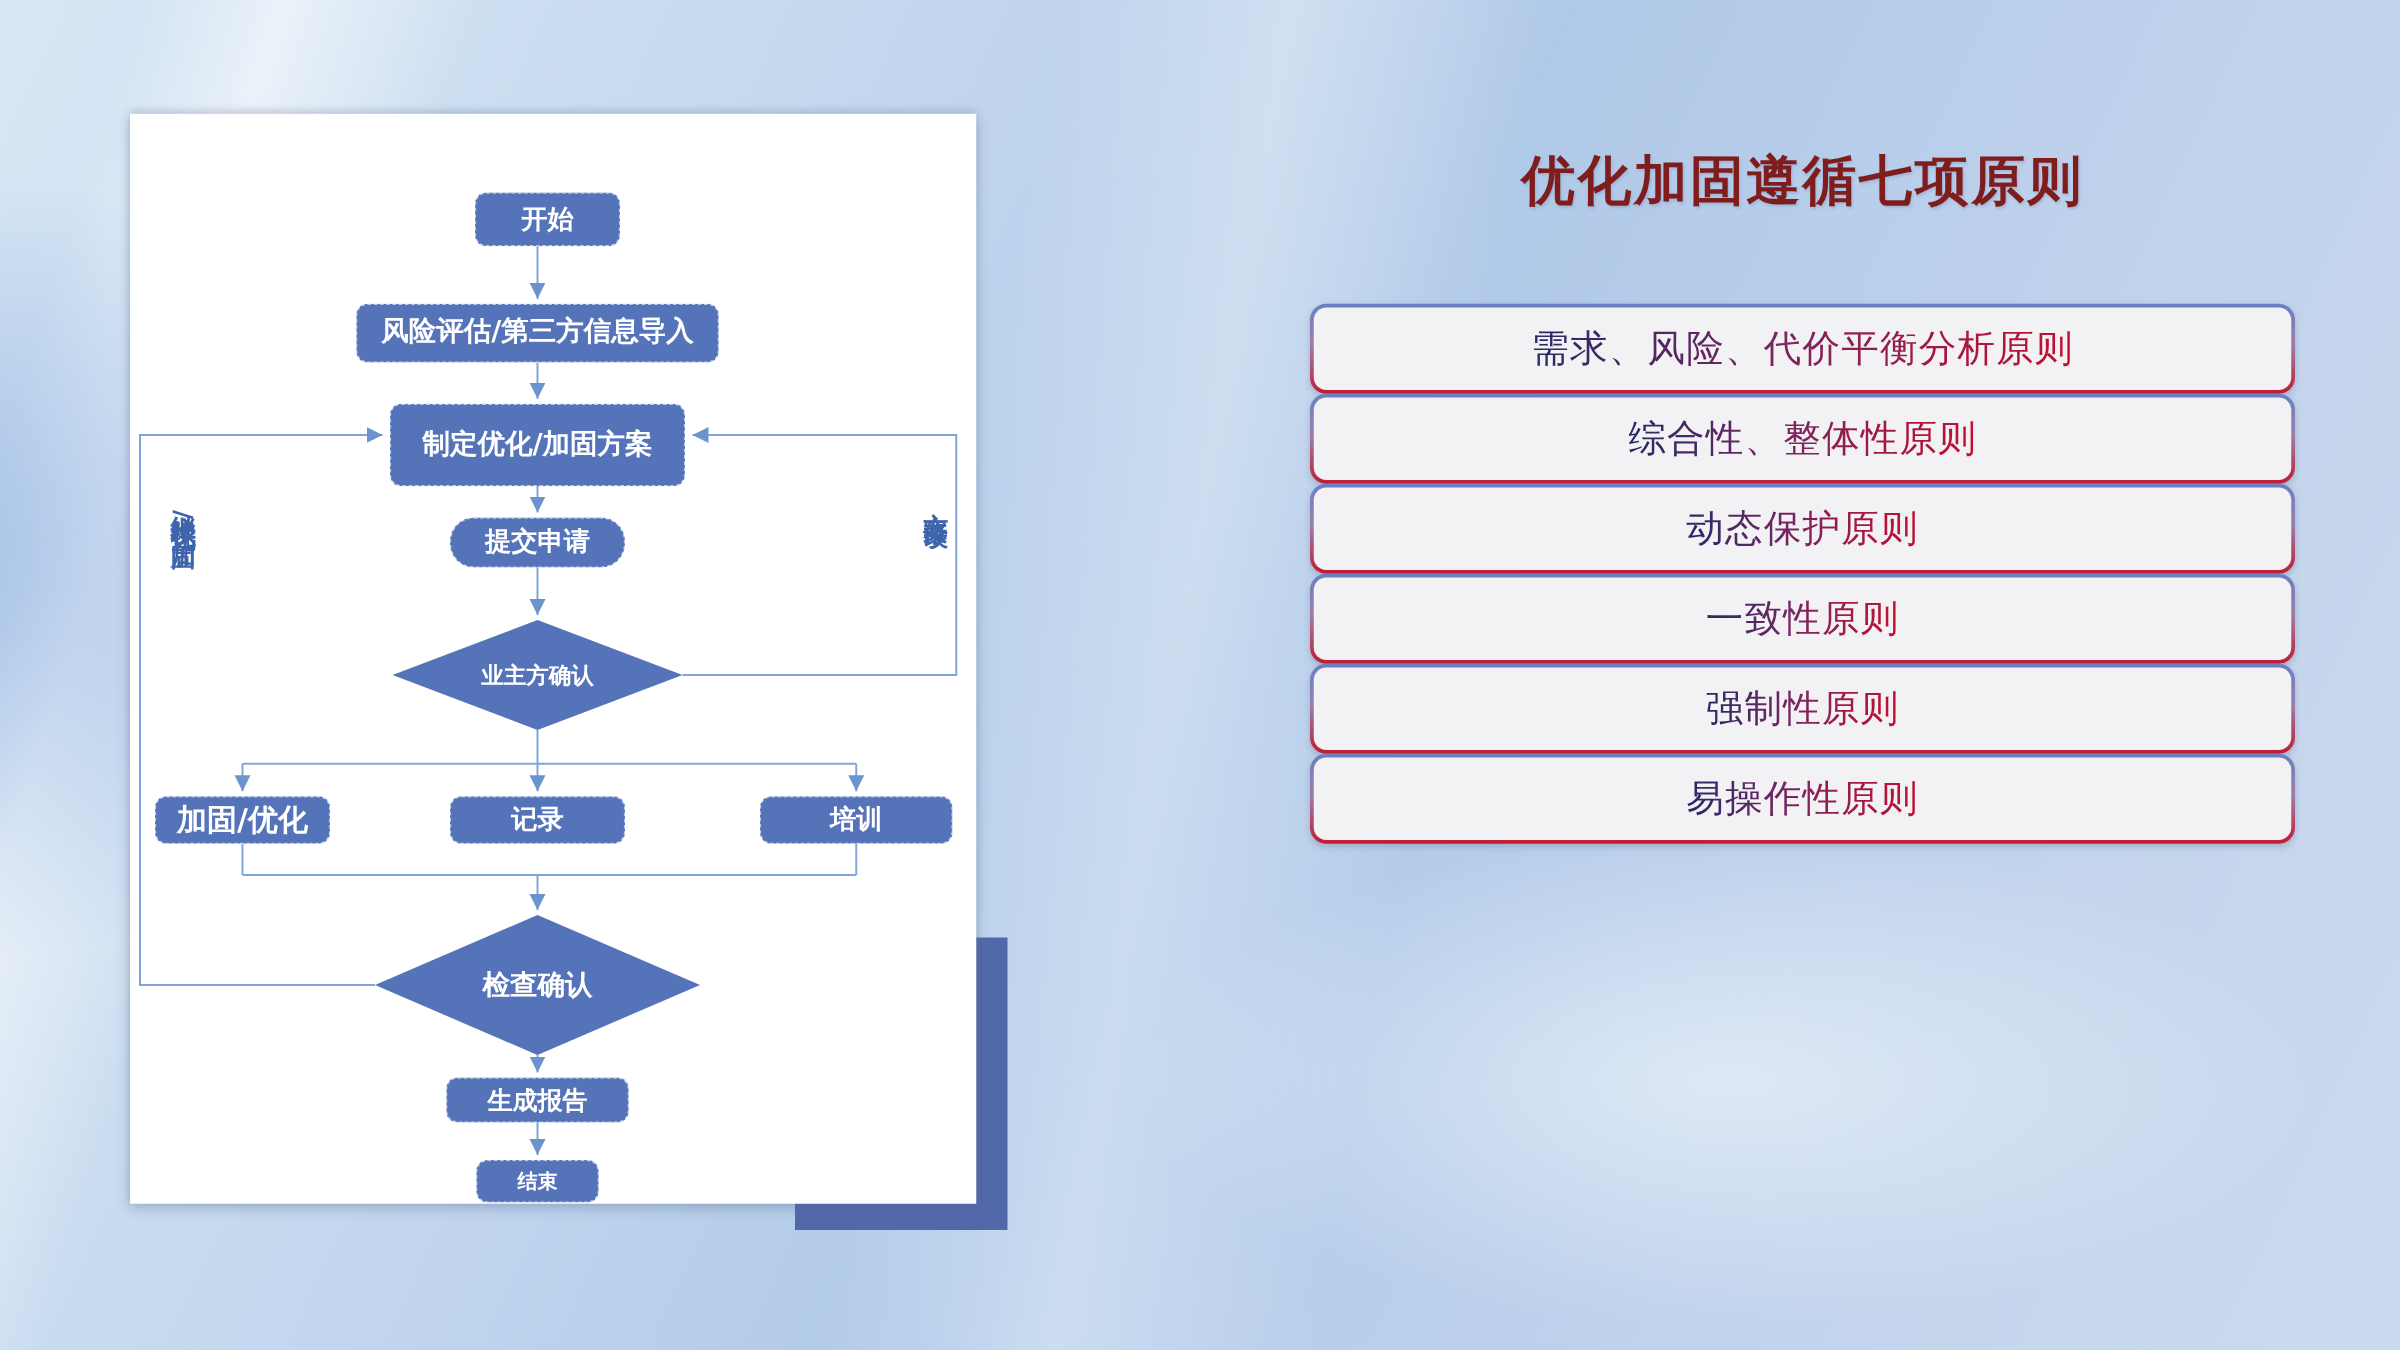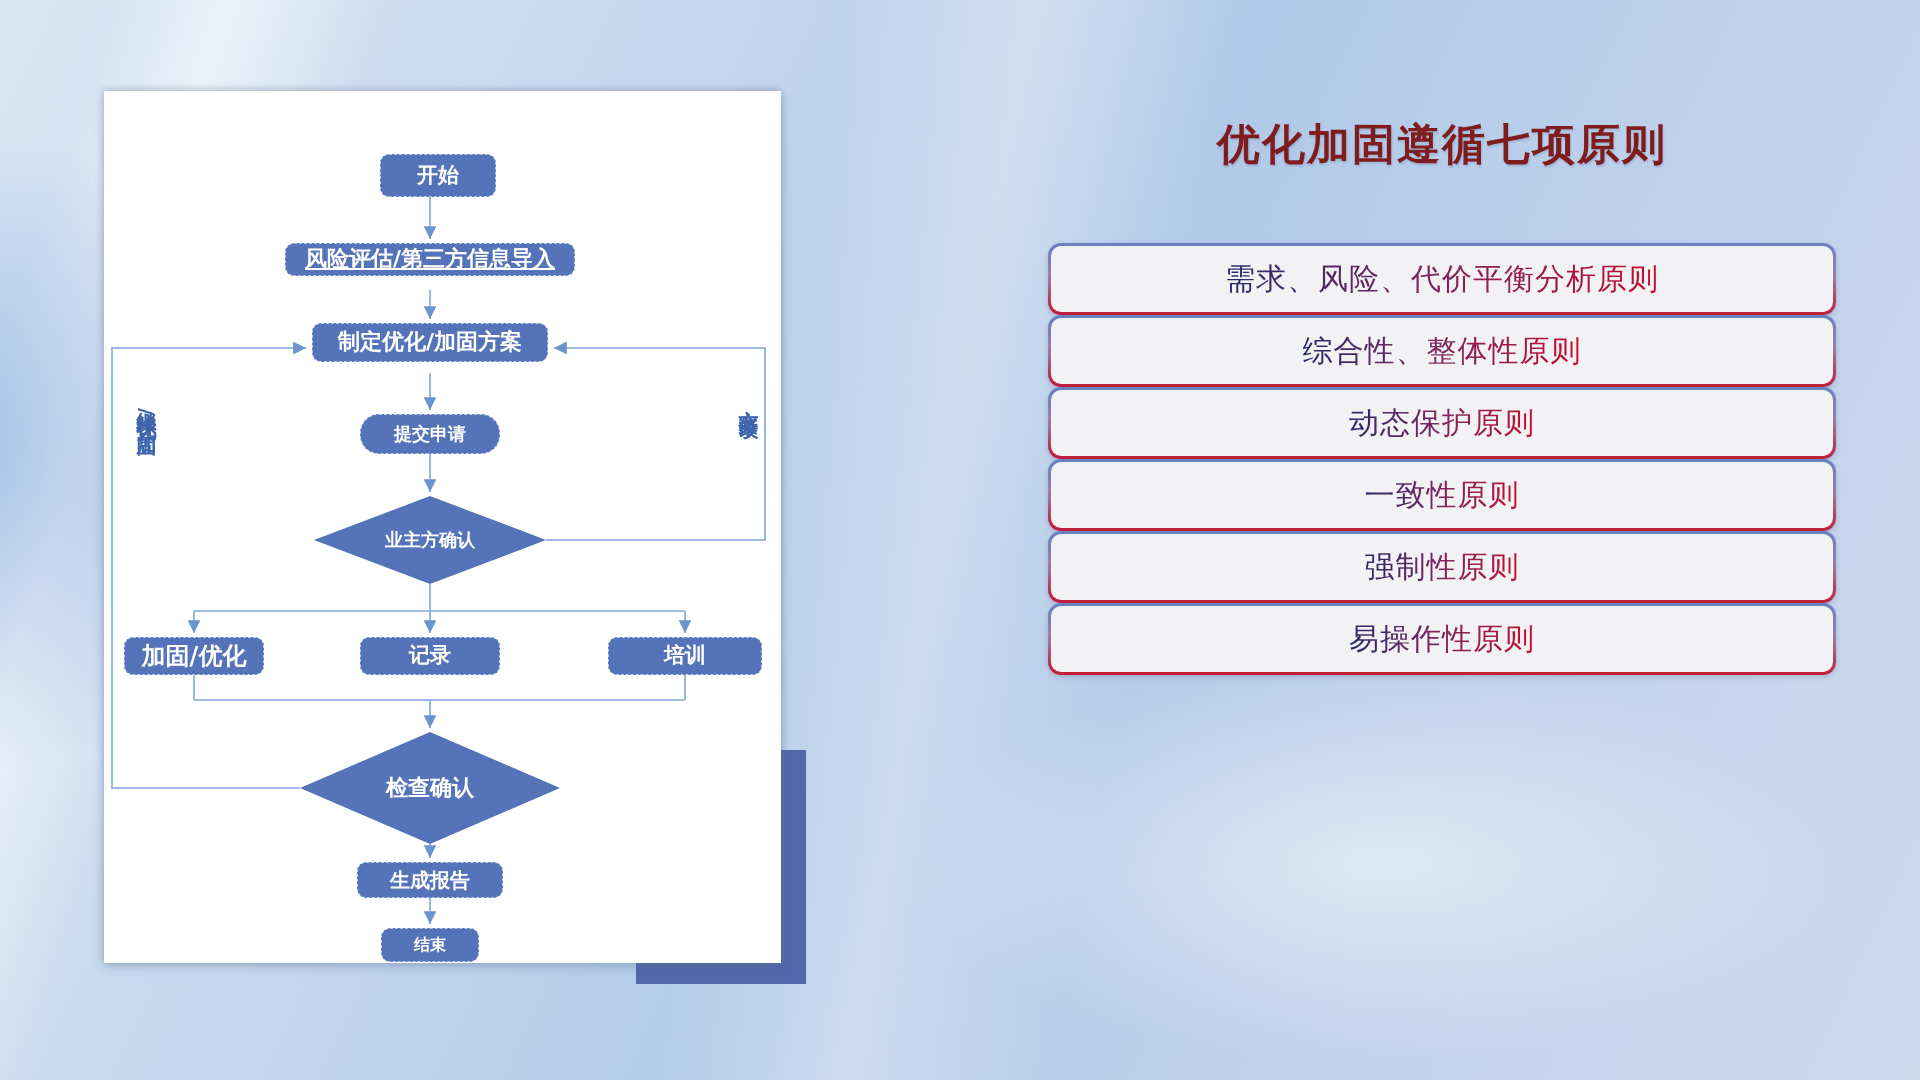--- a/index.html
+++ b/index.html
@@ -39,23 +39,23 @@
     clip-path:polygon(50% 0, 100% 50%, 50% 100%, 0 50%);
     text-align:center; z-index:3;
   }
   .vlabel{
     position:absolute; writing-mode:vertical-rl; text-orientation:mixed;
     color:#3e65ac; font-weight:bold; font-size:20px; letter-spacing:3px; z-index:3;
   }
 
   
   .n-start   { left:276px; top:63px;  width:116px; height:43px; font-size:21px; }
-  .n-risk    { left:181px; top:152px; width:290px; height:33px; font-size:22px;text-decoration:underline; }
-  .n-plan    { left:208px; top:232px; width:236px; height:39px; font-size:22px; }
-  .n-submit  { left:256px; top:323px; width:140px; height:40px; font-size:18px;border-radius:19px; }
+  .n-risk    { left:181px; top:152px; width:290px; height:47px; font-size:22px; }
+  .n-plan    { left:208px; top:232px; width:236px; height:66px; font-size:22px; }
+  .n-submit  { left:256px; top:323px; width:140px; height:40px; font-size:21px;border-radius:19px; }
   .n-owner   { left:210px; top:405px; width:232px; height:88px; font-size:18px; }
   .n-harden  { left:20px;  top:546px; width:140px; height:38px; font-size:24px; }
   .n-record  { left:256px; top:546px; width:140px; height:38px; font-size:21px; }
   .n-train   { left:504px; top:546px; width:154px; height:38px; font-size:21px; }
   .n-check   { left:196px; top:641px; width:260px; height:112px; font-size:22px; }
   .n-report  { left:253px; top:771px; width:146px; height:36px; font-size:20px; }
   .n-end     { left:277px; top:837px; width:98px;  height:34px; font-size:16px; }
   .lbl-left  { left:30px;  top:305px; }
   .lbl-right { left:632px; top:303px; }
 

